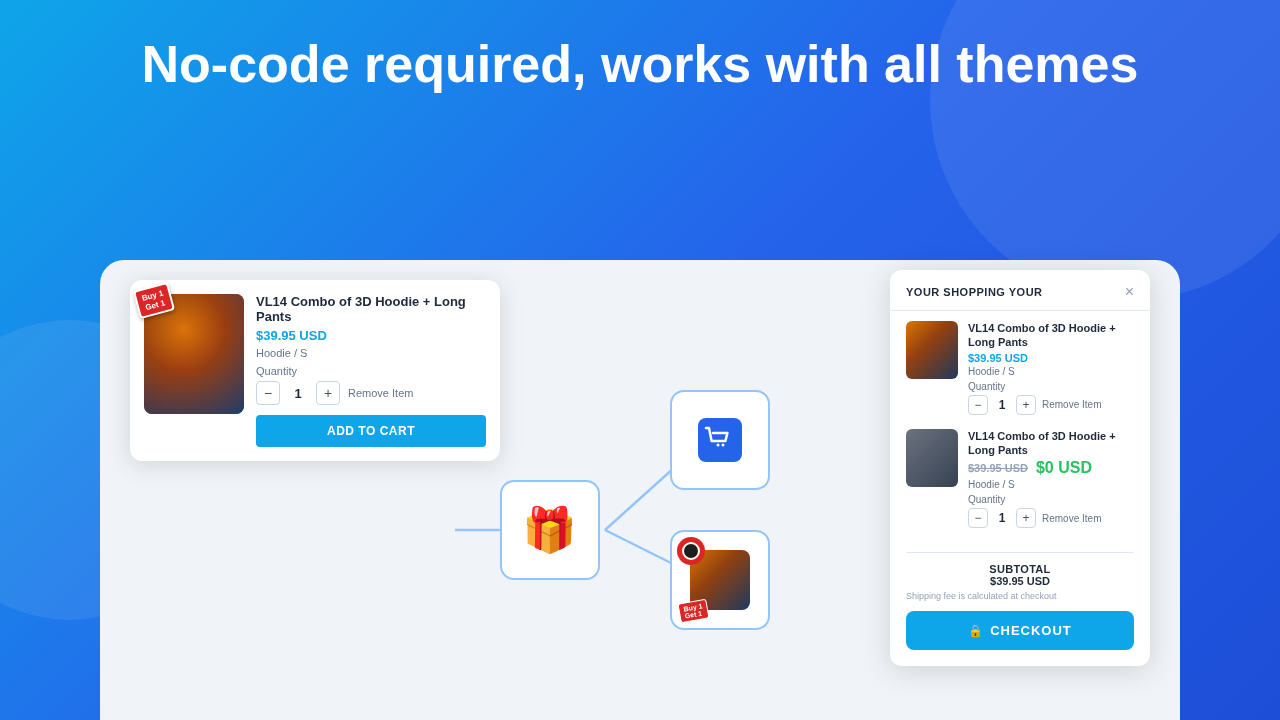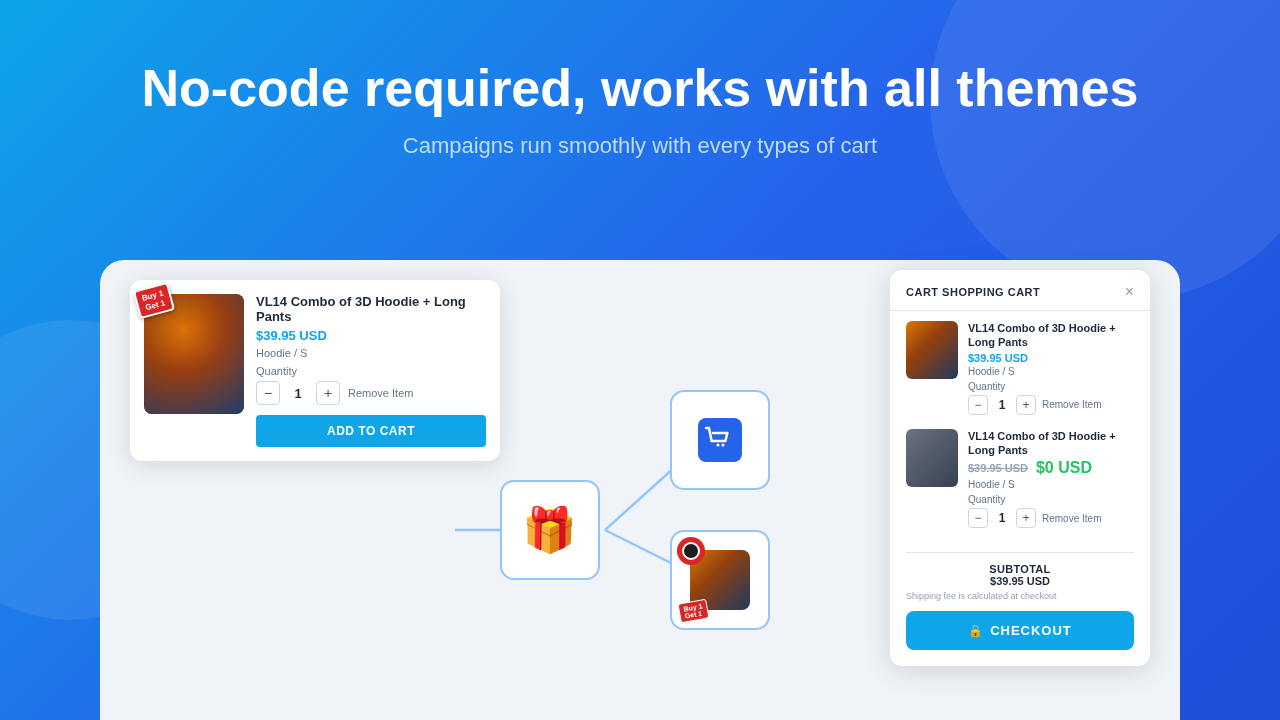--- a/index.html
+++ b/index.html
@@ -15,21 +15,21 @@
     
     .bg-blob {
       position: absolute;
       border-radius: 50%;
       background: rgba(255,255,255,0.08);
       pointer-events: none;
     }
 
     .hero-text {
       text-align: center;
-      padding-top: 60px;
+      padding-top: 36px;
       position: relative;
       z-index: 2;
     }
     .hero-title {
       font-size: 52px;
       font-weight: 800;
       color: #fff;
       line-height: 1.1;
       margin-bottom: 16px;
     }
@@ -388,21 +388,20 @@
     }
   </style>
 </head>
 <body>
 
 <div class="bg-blob" style="width:400px;height:400px;top:-100px;right:-50px;"></div>
 <div class="bg-blob" style="width:300px;height:300px;bottom:100px;left:-80px;"></div>
 
 <div class="hero-text">
   <h1 class="hero-title">No-code required, works with all themes</h1>
-  <p class="hero-subtitle">Campaigns run smoothly with every types of cart</p>
 </div>
 
 <div class="main-card">
 
   <div class="product-popup">
     <div class="product-img-wrap">
       <div class="product-img">
         <div class="product-img-inner"></div>
       </div>
       <div class="buy1get1-badge">Buy 1<br>Get 1</div>
@@ -455,21 +454,21 @@
           <div style="width:18px;height:18px;background:#1d1d1d;border-radius:50%;border:2px solid #fff;"></div>
         </div>
         <div style="width:60px;height:60px;background:linear-gradient(135deg,#d97706 0%,#92400e 40%,#1e3a5f 100%);border-radius:8px;"></div>
         <div style="position:absolute;bottom:-6px;left:-6px;background:#dc2626;color:#fff;font-size:7px;font-weight:800;padding:2px 4px;border-radius:3px;transform:rotate(-10deg);border:1.5px solid #fff;">Buy 1<br>Get 1</div>
       </div>
     </div>
   </div>
 
   <div class="cart-panel">
     <div class="cart-header">
-      <span class="cart-title">CART SHOPPING CART</span>
+      <span class="cart-title">YOUR SHOPPING YOUR</span>
       <span class="cart-close">×</span>
     </div>
 
     <div class="cart-items">
 
       <div class="cart-item">
         <div class="cart-item-img"></div>
         <div class="cart-item-info">
           <div class="cart-item-name">VL14 Combo of 3D Hoodie + Long Pants</div>
           <div class="cart-item-price">$39.95 USD</div>

